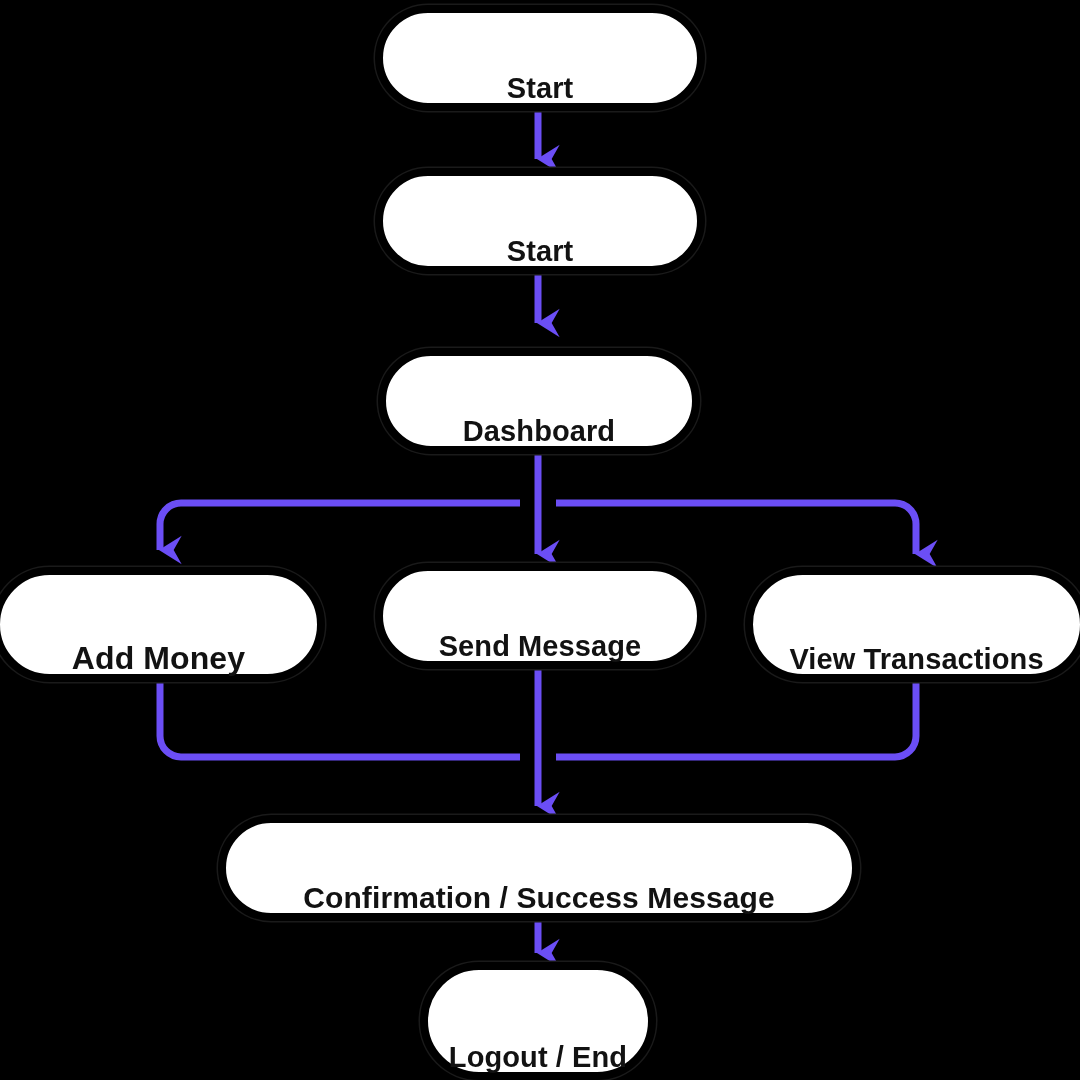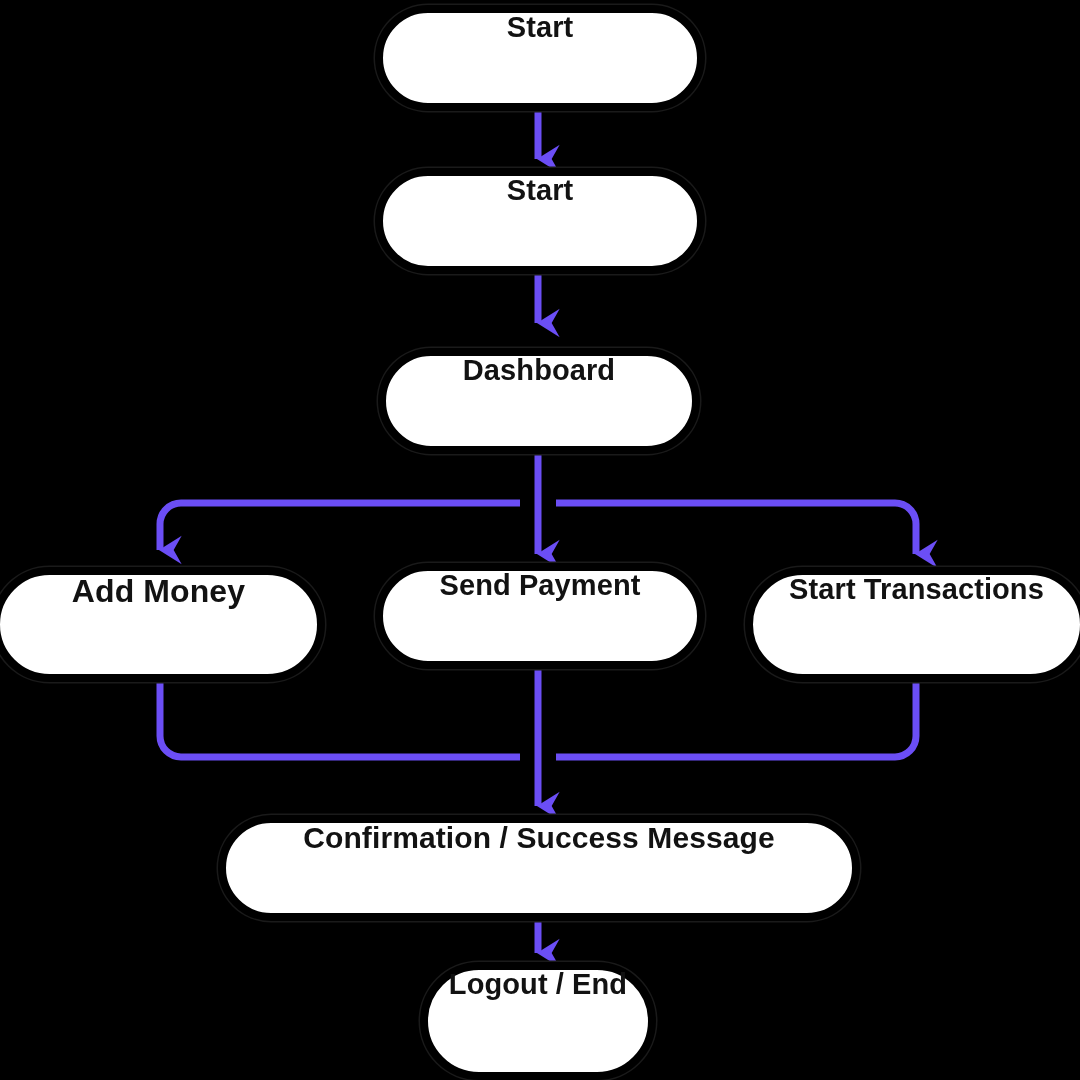--- a/index.html
+++ b/index.html
@@ -24,21 +24,21 @@
     height: 1080px;
     pointer-events: none;
   }
   .node {
     position: absolute;
     box-sizing: border-box;
     background: #ffffff;
     border: 8px solid #000000;
     border-radius: 999px;
     display: flex;
-    align-items: flex-start;
+    align-items: flex-end;
     justify-content: center;
     box-shadow: 0 0 0 1.5px #1a1a1a;
     z-index: 5;
   }
   .node-label {
     color: #121212;
     font-weight: 700;
     letter-spacing: 0.1px;
     white-space: nowrap;
     text-align: center;
@@ -110,25 +110,25 @@
 
   <div class="node n-dashboard">
     <span class="node-label">Dashboard</span>
   </div>
 
   <div class="node n-add">
     <span class="node-label">Add Money</span>
   </div>
 
   <div class="node n-send">
-    <span class="node-label">Send Payment</span>
+    <span class="node-label">Send Message</span>
   </div>
 
   <div class="node n-view">
-    <span class="node-label">Start Transactions</span>
+    <span class="node-label">View Transactions</span>
   </div>
 
   <div class="node n-confirm">
     <span class="node-label">Confirmation / Success Message</span>
   </div>
 
   <div class="node n-logout">
     <span class="node-label">Logout / End</span>
   </div>
 

